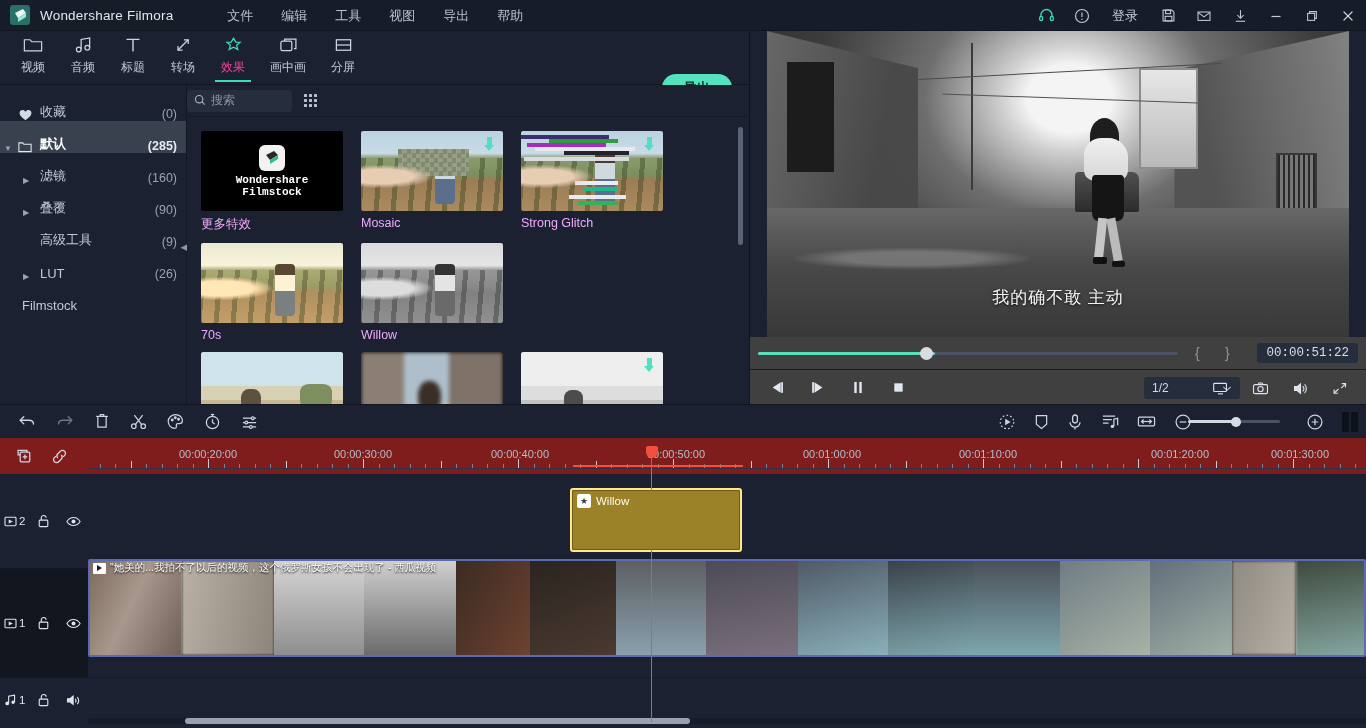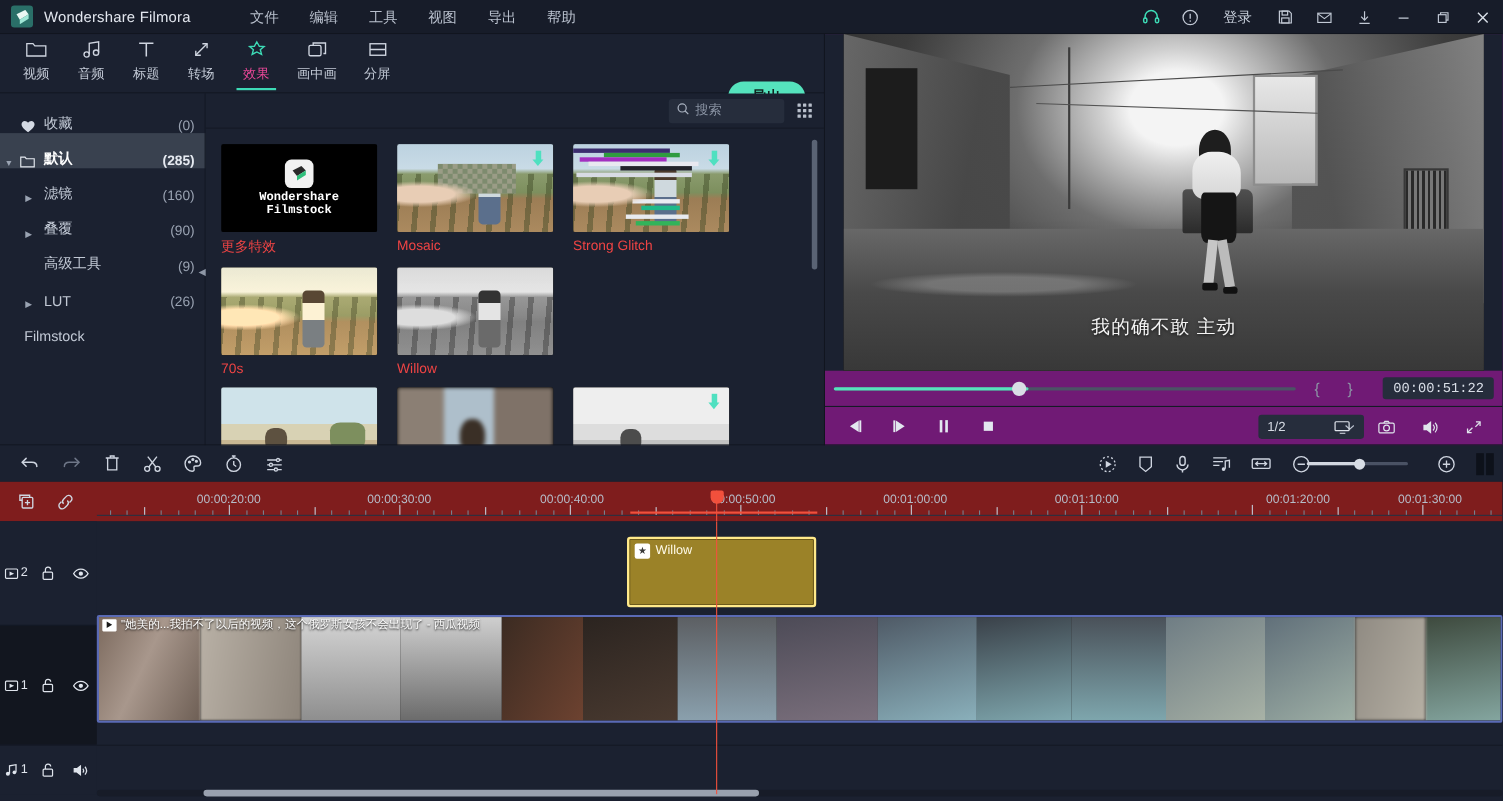--- a/index.html
+++ b/index.html
@@ -68,36 +68,36 @@
   .sb-row.indent { padding-left:18px; }
   .sb-row.plain { padding-left:16px; }
   .collapse-handle {
     position:absolute; top:236px; left:179px; width:10px; height:22px;
     display:flex; align-items:center; justify-content:center; color:#8e97a6; font-size:9px;
   }
   .sidebar-sep { position:absolute; top:85px; left:186px; width:1px; height:320px; background:#131823; }
 
   
   .effects-panel { position:absolute; top:85px; left:187px; width:562px; height:320px; background:#1b2130; }
-  .ef-header { height:32px; display:flex; align-items:center; justify-content:flex-end;
+  .ef-header { height:32px; display:flex; align-items:center; 
                padding-right:6px; gap:6px; border-bottom:1px solid #151a26; }
   .search-box { width:105px; height:22px; background:#262d3c; border-radius:3px;
                 display:flex; align-items:center; padding:0 7px; gap:5px; }
   .search-box .ph { font-size:12px; color:#8a93a3; }
   .grid-toggle { width:24px; height:22px; display:flex; align-items:center; justify-content:center; cursor:pointer; }
   .dots { display:grid; grid-template-columns:repeat(3,3px); grid-template-rows:repeat(3,3px); gap:2px; }
   .dots i { width:3px; height:3px; background:#b8bfcb; display:block; border-radius:.5px; }
 
   .ef-grid { position:relative; height:288px; overflow:hidden; padding:14px 0 0 14px; }
   .ef-scroll { position:absolute; right:6px; top:10px; width:5px; height:118px; background:#5a6374; border-radius:3px; }
   .ef-track { position:absolute; right:6px; top:10px; width:5px; height:268px; background:#232a38; border-radius:3px; z-index:-1;}
   .ef-row { display:flex; gap:18px; margin-bottom:10px; }
   .ef-cell { width:142px; }
   .ef-thumb { width:142px; height:80px; border-radius:2px; overflow:hidden; position:relative; background:#000;font-family:Liberation Mono, monospace; }
-  .ef-name { font-size:12.5px; color:#ef4444; margin-top:5px; white-space:nowrap; overflow:hidden; }
+  .ef-name { font-size:12.5px; color:#f0abfc; margin-top:5px; white-space:nowrap; overflow:hidden; }
   .ef-dl { position:absolute; right:8px; top:6px; width:11px; height:16px; }
   .ef-dl .shaft { position:absolute; left:3px; top:0; width:5px; height:9px; background:#4fe0c0; }
   .ef-dl .head { position:absolute; left:0; top:8px; width:0; height:0;
                  border-left:5.5px solid transparent; border-right:5.5px solid transparent; border-top:6px solid #4fe0c0; }
 
   .fs-card { width:142px; height:80px; background:#000; display:flex; flex-direction:column;
              align-items:center; justify-content:center; gap:3px; }
   .fs-icon { width:26px; height:26px; border-radius:6px; background:#f2f2f2;
              display:flex; align-items:center; justify-content:center; }
   .fs-text { color:#fff; font-size:11px; font-weight:bold; line-height:12px; text-align:center; }
@@ -123,21 +123,21 @@
       filter: blur(.4px) contrast(1.1); }
   .rainbow-sky { position:absolute; left:0; top:0; width:100%; height:30%;
       background:linear-gradient(180deg,#8fc6e8,#bfd9e8); opacity:.55; }
   .dunes { background:linear-gradient(180deg,#cfe3ea 0 42%, #d8d2b4 42% 60%, #c9b893 60% 100%); }
   .blurshot { background:linear-gradient(90deg,#8b7f74 0 30%, #aebfcb 30% 62%, #7f7268 62% 100%); filter:blur(2px); }
 
   .panel-sep { position:absolute; top:404px; left:0; width:1366px; height:1px; background:#11151f; }
   .vert-sep { position:absolute; top:31px; left:749px; width:1px; height:374px; background:#11151f; }
 
   
-  .preview { position:absolute; top:31px; left:750px; width:616px; height:374px; background:#701a75; }
+  .preview { position:absolute; top:31px; left:750px; width:616px; height:374px; background:#404040; }
   .video-area { position:absolute; top:0; left:0; width:616px; height:306px; background:#1b2130;
                 display:flex; align-items:center; justify-content:center; }
   .video-frame { position:relative; width:582px; height:306px; overflow:hidden; background:#2b2b2b;
     background-image:
       linear-gradient(180deg, rgba(255,255,255,0) 0 55%, rgba(0,0,0,.35) 100%),
       radial-gradient(ellipse at 52% 22%, #f4f4f4 0 10%, #cfcfcf 16%, #6e6e6e 34%, #3c3c3c 60%, #262626 100%);
     filter: grayscale(1);
   }
   .vf-left-wall { position:absolute; left:0; top:0; width:26%; height:76%;
       background:linear-gradient(100deg,#6e6a66,#4a4745 70%); clip-path: polygon(0 0,100% 16%,100% 84%,0 100%); opacity:.93; }

